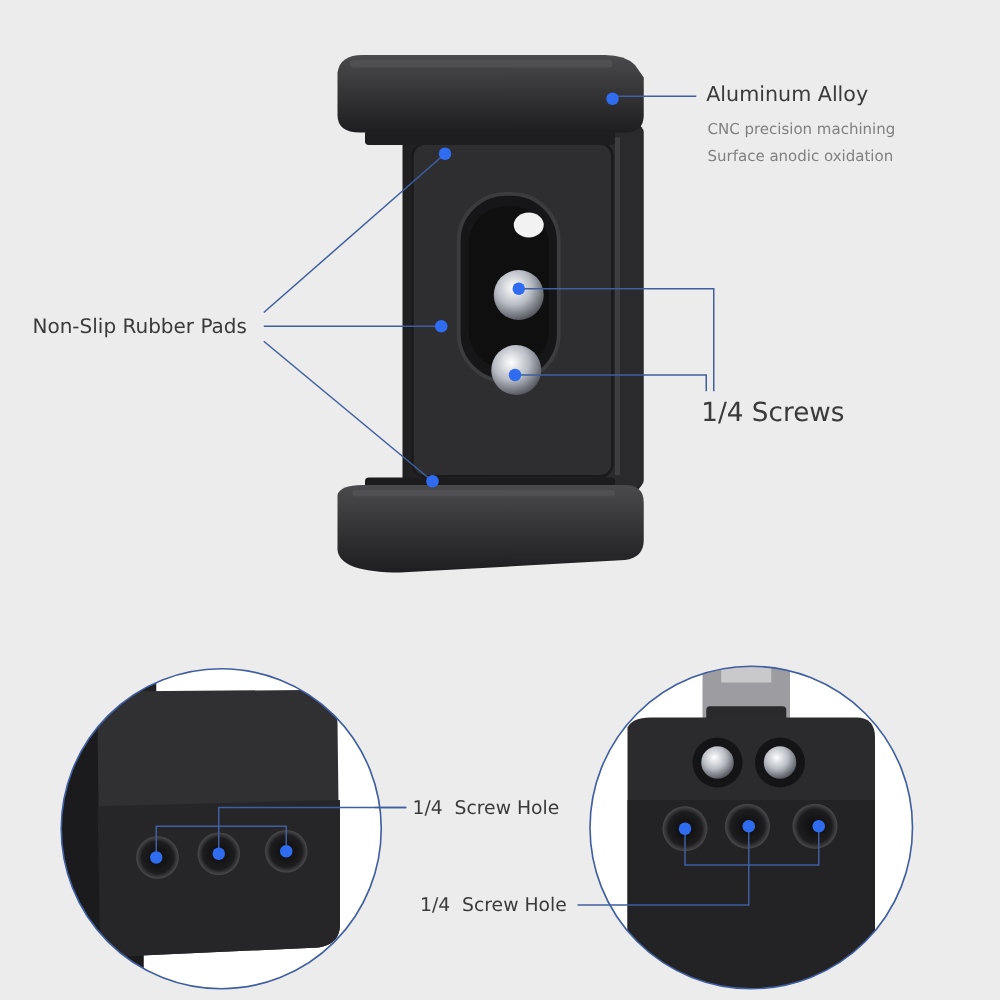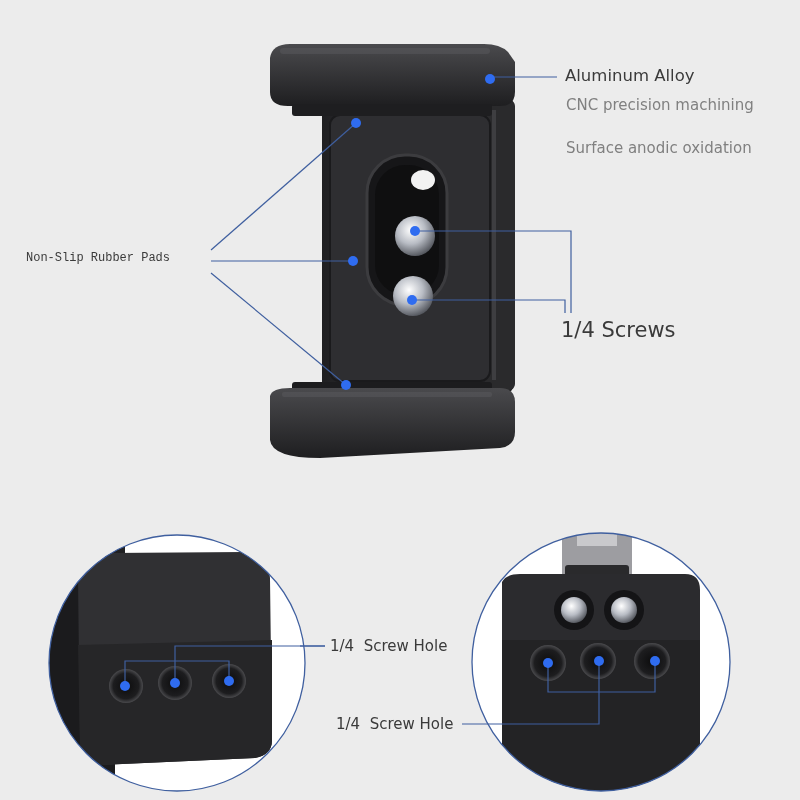--- a/index.html
+++ b/index.html
@@ -1,19 +1,19 @@
 <!DOCTYPE html>
 <html><head>
 <meta charset="utf-8">
 <style>
   html,body{margin:0;padding:0;}
   body{width:800px;height:800px;background:#ececec;position:relative;overflow:hidden;font-family:"DejaVu Sans","Liberation Sans",sans-serif;}
   .label{position:absolute;color:#3a3a3a;white-space:nowrap;}
   .lbl-main{font-size:16px;text-align:right;}
-  .lbl-sub{font-size:15px;color:#808080;}
+  .lbl-sub{font-size:12px;color:#808080;}
   svg{position:absolute;left:0;top:0;}
 </style>
 </head>
 <body>
 
 <svg width="800" height="800" viewBox="0 0 800 800">
   <defs>
     <linearGradient id="gBody" x1="0" x2="1">
       <stop offset="0" stop-color="#1f1f21"></stop>
       <stop offset="0.5" stop-color="#3a3a3d"></stop>
@@ -135,21 +135,21 @@
   </g>
   <g fill="#2f6cf0">
     <circle cx="548" cy="663" r="5"></circle>
     <circle cx="599" cy="661" r="5"></circle>
     <circle cx="655" cy="661" r="5"></circle>
   </g>
 </svg>
 
 <div class="label lbl-main" style="left:565px;top:66px;font-size:16.5px;">Aluminum Alloy</div>
 <div class="label lbl-sub" style="left:566px;top:96px;">CNC precision machining</div>
-<div class="label lbl-sub" style="left:566px;top:118px;margin-top:21px;">Surface anodic oxidation</div>
+<div class="label lbl-sub" style="left:566px;top:118px;">Surface anodic oxidation</div>
 
-<div class="label lbl-main" style="left:26px;top:251px;font-size:12px;font-family:Liberation Mono, monospace;">Non-Slip Rubber Pads</div>
+<div class="label lbl-main" style="left:26px;top:251px;font-size:16px;">Non-Slip Rubber Pads</div>
 
 <div class="label lbl-main" style="left:561px;top:318px;font-size:21px;">1/4 Screws</div>
 
 <div class="label lbl-main" style="left:330px;top:637px;font-size:15px;white-space:pre;">1/4  Screw Hole</div>
 
 <div class="label lbl-main" style="left:336px;top:715px;font-size:15px;white-space:pre;">1/4  Screw Hole</div>
 
 </body></html>

